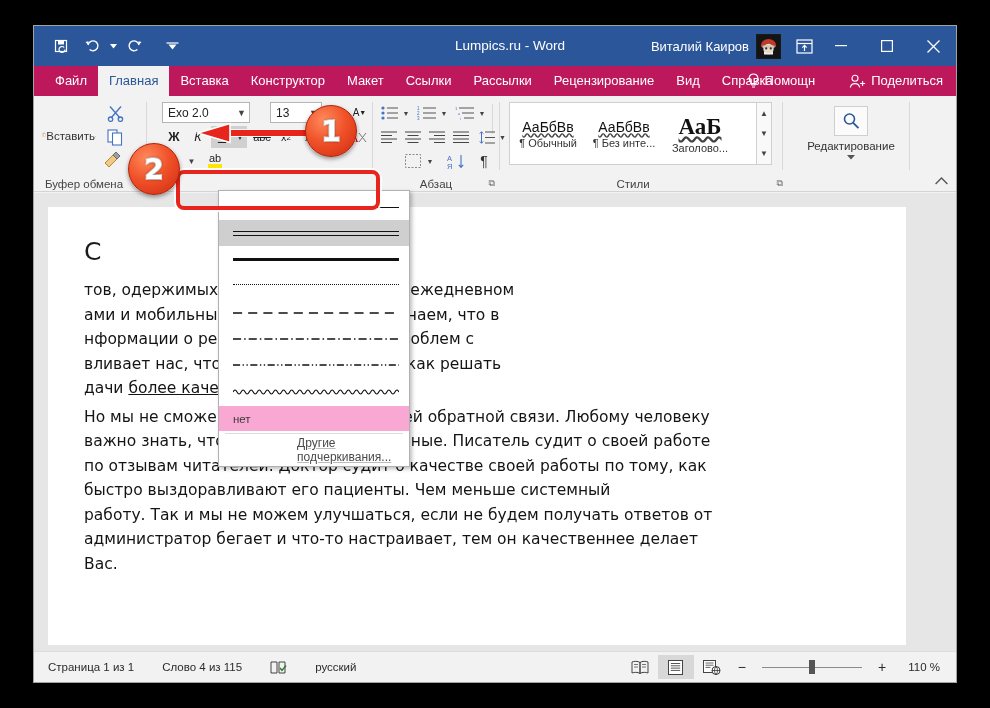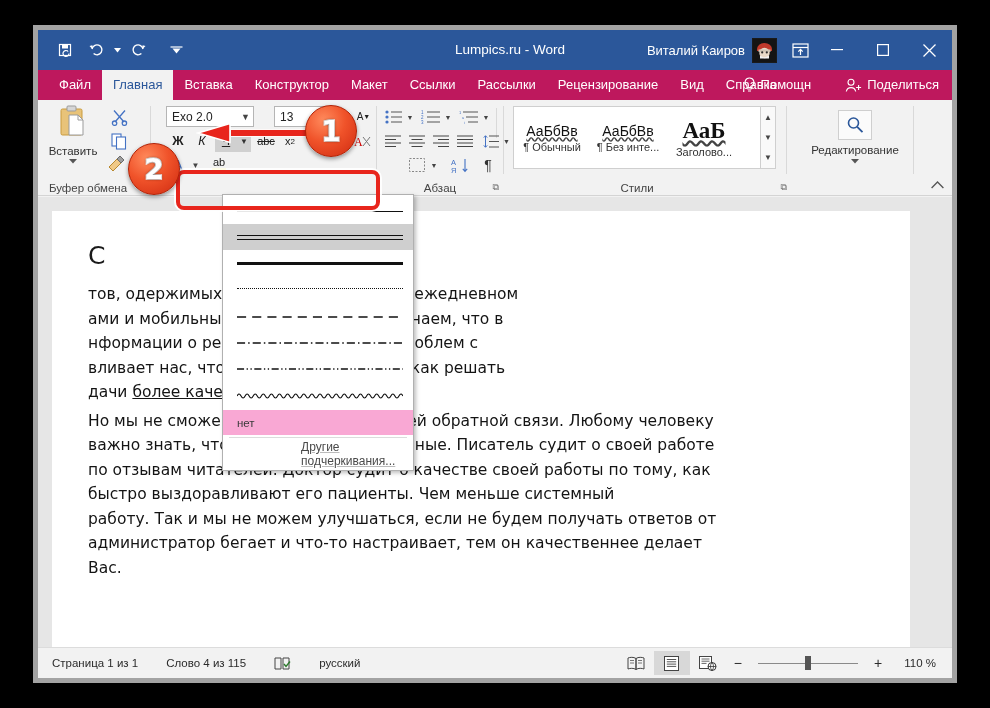--- a/index.html
+++ b/index.html
@@ -13,21 +13,21 @@
     width: 990px; height: 708px;
     background: #000;
     overflow: hidden;
   }
   
   .window {
     position: absolute;
     left: 33px; top: 25px;
     width: 924px; height: 658px;
     background: #f2f2f2;
-    border: 5px solid #a3a3a3;
+    border: 1px solid #a3a3a3;
     overflow: hidden;
   }
   
   .titlebar {
     position: relative;
     height: 40px;
     background: #2b579a;
     color: #fff;
   }
   .qat { position: absolute; left: 14px; top: 0; height: 40px; display: flex; align-items: center; gap: 2px; }
@@ -107,21 +107,21 @@
   }
   .grp-sep {
     position: absolute; top: 6px; bottom: 22px; width: 1px; background: #d9d9d9;
   }
   .dlg-launch {
     position: absolute; bottom: 3px; font-size: 9px; color: #666;
   }
   
   .paste-btn {
     position: absolute; left: 8px; top: 4px; width: 54px; height: 70px;
-    display: flex; flex-direction: column; align-items: center;
+    display: flex; flex-direction: row; align-items: center;
     font-size: 11.5px; color: #333;
   }
   .clip-small {
     position: absolute; width: 26px; height: 22px;
     display: flex; align-items: center; justify-content: center;
   }
   
   .fontbox {
     position: absolute;
     border: 1px solid #b5b5b5; background: #fff;

